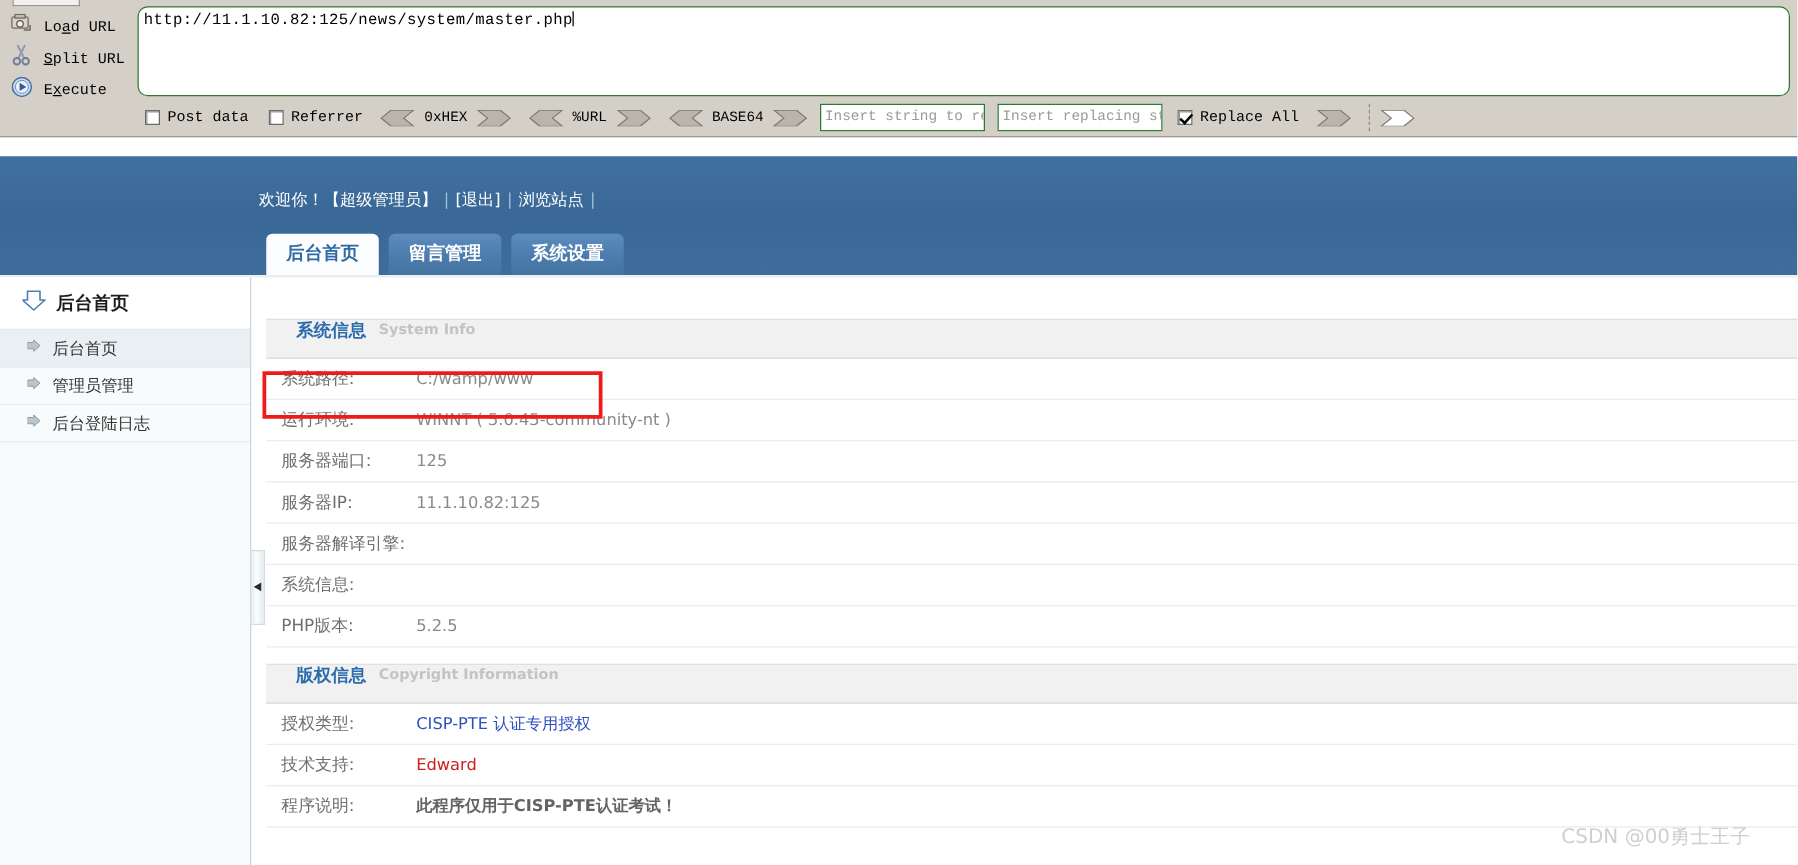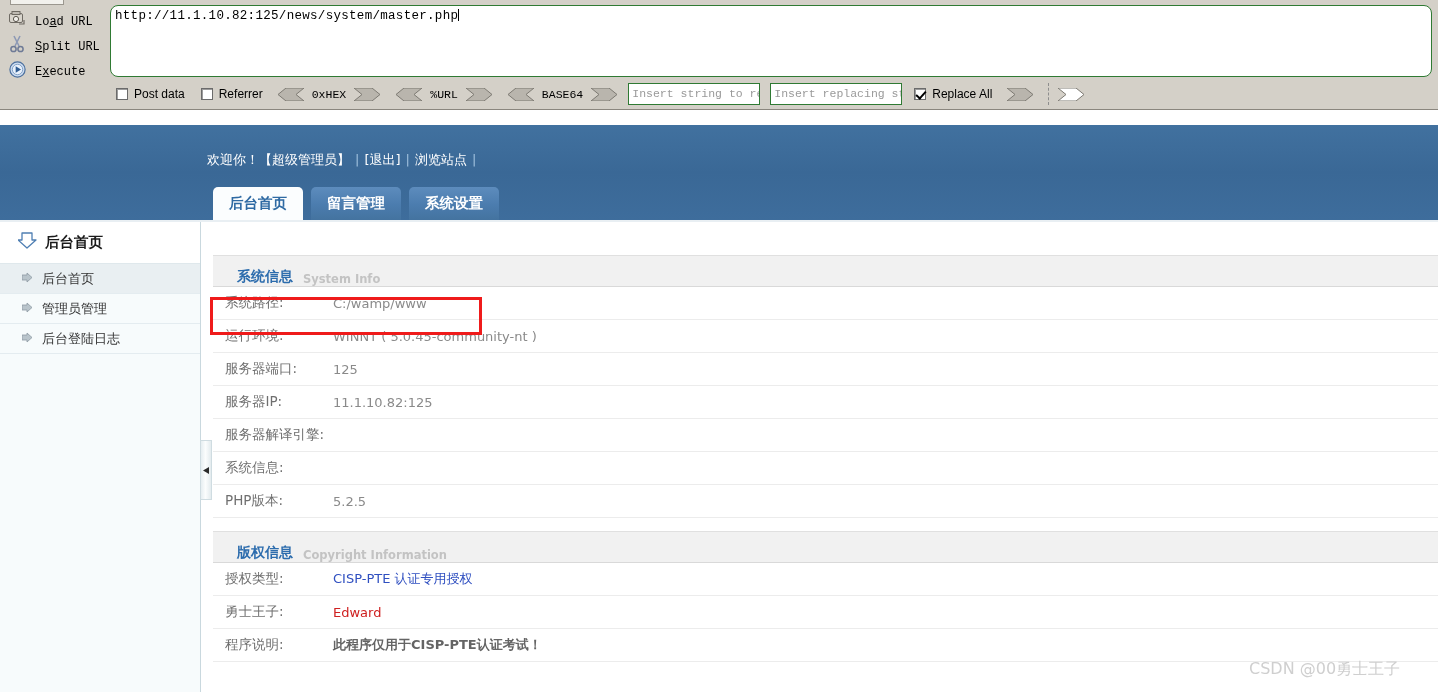--- a/index.html
+++ b/index.html
@@ -63,21 +63,21 @@
   }
 
   #hb-bottom {
     position: absolute; left: 0; top: 80px;
     width: 1438px; height: 28px;
     display: flex; align-items: center;
   }
   .hb-check {
     display: flex; align-items: center;
     margin-left: 10px;
-    font-family: Liberation Sans, sans-serif;
+    font-family: Liberation Mono, monospace;
     font-size: 12px; color: #000; white-space: nowrap;
   }
   .cbox {
     width: 12px; height: 12px;
     border: 1px solid #6b6b6b;
     background: #fff;
     margin-right: 6px;
     position: relative;
     box-shadow: inset 1px 1px 0 #9c9c9c;
   }
@@ -207,21 +207,21 @@
     position: absolute; left: 213px; top: 145px;
     width: 1225px; height: 437px;
     background: #fff;
   }
   .panel { width: 100%; }
   .panel-head {
     height: 32px;
     background: #f1f1f1;
     border-top: 1px solid #e0e0e0;
     border-bottom: 1px solid #d9d9d9;
-    display: flex; align-items: flex-end;
+    display: flex; align-items: flex-start;
     padding-left: 24px;
   }
   .panel-head .cn {
     font-size: 14px; font-weight: bold; color: #2c6cad;
     font-family: "DejaVu Sans", sans-serif;
   }
   .panel-head .en {
     font-size: 11.5px; font-weight: bold; color: #c3c3c3;
     margin-left: 10px;
     font-family: "DejaVu Sans", sans-serif;
@@ -495,21 +495,21 @@
       <div class="panel">
         <div class="panel-head">
           <span class="cn">版权信息</span>
           <span class="en">Copyright Information</span>
         </div>
         <div class="row">
           <span class="k">授权类型:</span>
           <span class="v blue">CISP-PTE 认证专用授权</span>
         </div>
         <div class="row">
-          <span class="k">勇士王子:</span>
+          <span class="k">技术支持:</span>
           <span class="v red">Edward</span>
         </div>
         <div class="row">
           <span class="k">程序说明:</span>
           <span class="v dark">此程序仅用于CISP-PTE认证考试！</span>
         </div>
       </div>
     </div>
   </div>
 

